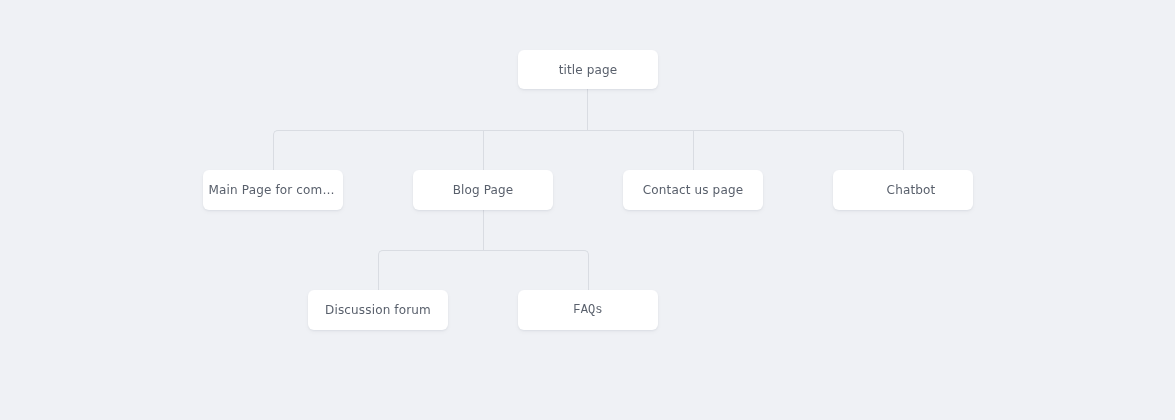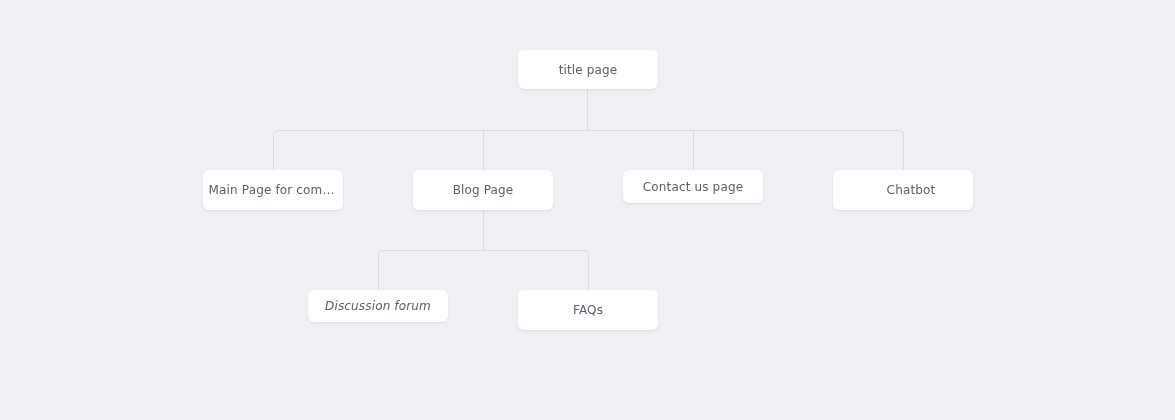--- a/index.html
+++ b/index.html
@@ -98,29 +98,29 @@
   </div>
 
   <div class="node" style="left:203px; top:170px; width:140px; height:40px;">
     <span class="node-label">Main Page for comparsi...</span>
   </div>
 
   <div class="node" style="left:413px; top:170px; width:140px; height:40px;align-items:center;">
     <span class="node-label">Blog Page</span>
   </div>
 
-  <div class="node" style="left:623px; top:170px; width:140px; height:33px;">
+  <div class="node" style="left:623px; top:170px; width:140px; height:40px;">
     <span class="node-label">Contact us page</span>
   </div>
 
   <div class="node" style="left:833px; top:170px; width:140px; height:40px;padding-left:16px;">
     <span class="node-label">Chatbot</span>
   </div>
 
-  <div class="node" style="left:308px; top:290px; width:140px; height:32px;font-style:italic;">
+  <div class="node" style="left:308px; top:290px; width:140px; height:40px;">
     <span class="node-label">Discussion forum</span>
   </div>
 
-  <div class="node" style="left:518px; top:290px; width:140px; height:40px;">
+  <div class="node" style="left:518px; top:290px; width:140px; height:40px;font-family:Liberation Mono, monospace;">
     <span class="node-label">FAQs</span>
   </div>
 
 </div>
 
 </body></html>

